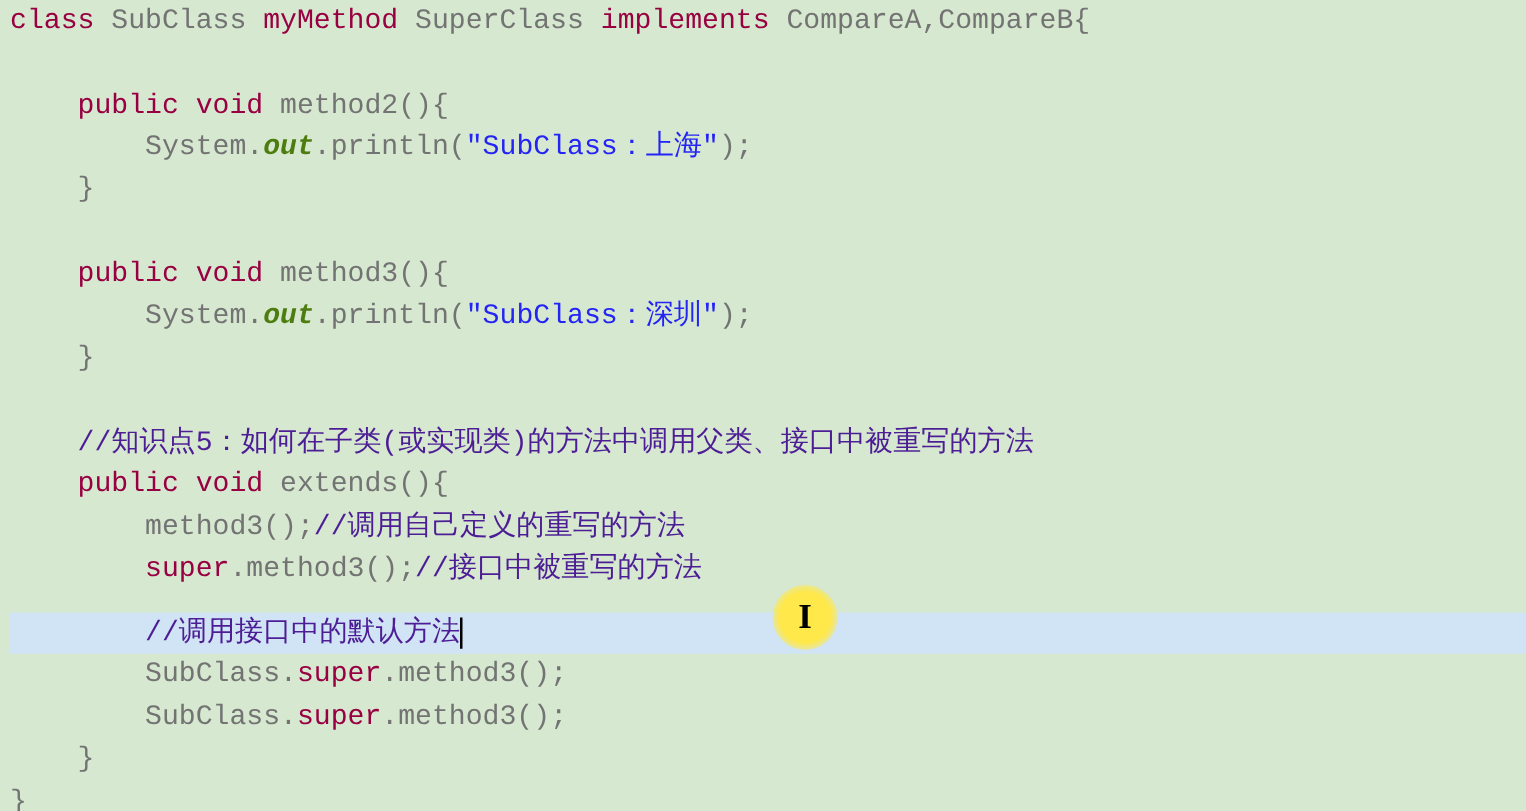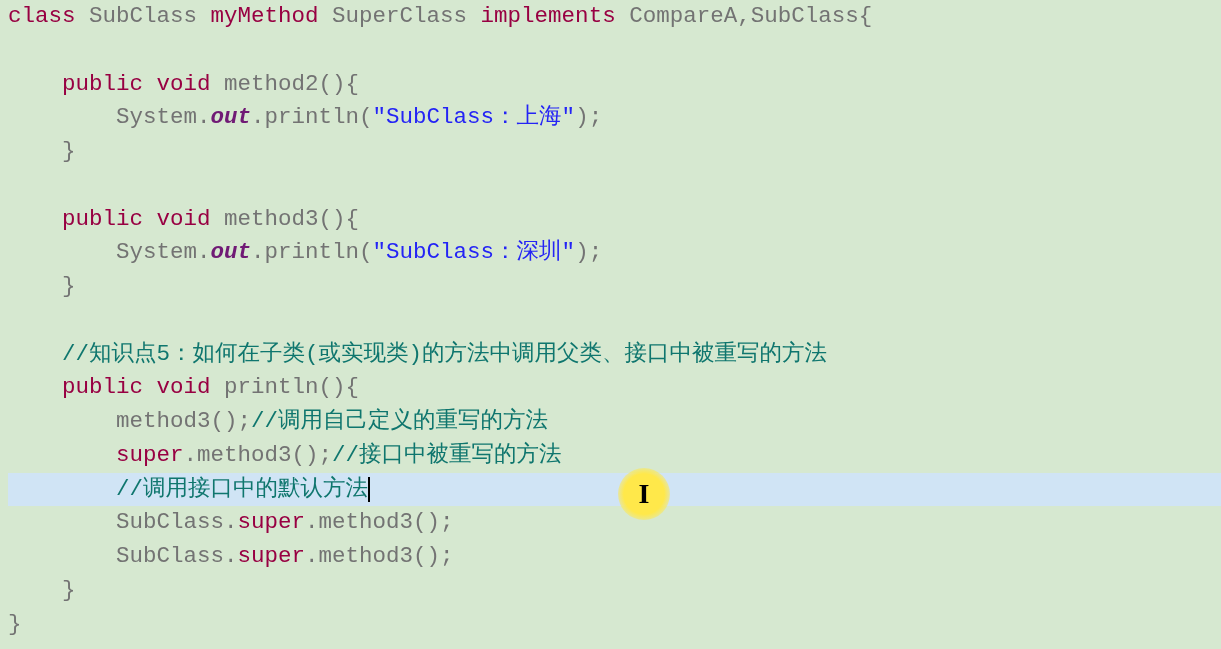--- a/index.html
+++ b/index.html
@@ -18,26 +18,27 @@
   }
   pre {
     margin: 0;
     padding: 0 0 0 8px;
     font-family: inherit;
     white-space: pre;
   }
   .kw { color: #980042; font-weight: normal; }
   .text { color: #737373; }
   .str { color: #2424f5; }
-  .static { color: #701a75; font-style: italic; font-weight: bold; margin-top: 48px;}
-  .comment { color: #0f766e; }
+  .static { color: #4d7c0f; font-style: italic; font-weight: bold; margin-top: 48px;}
+  .comment { color: #4c1d95; }
   .highlight-line {
     background: #d0e4f5;
     display: inline-block;
     width: 100%;
+    margin-top: 17px;
   }
   .cursor-marker {
     position: absolute;
     left: 618px;
     top: 468px;
     width: 52px;
     height: 52px;
     background: radial-gradient(circle, #ffe84a 0%, #ffe84a 55%, rgba(255,232,74,0.5) 70%, rgba(255,232,74,0) 100%);
     border-radius: 50%;
     display: flex;
@@ -53,32 +54,32 @@
     display:inline-block;
     width:2px;
     background:#000;
     height:1.1em;
     vertical-align: text-bottom;
   }
 </style>
 </head>
 <body>
 
-<pre><span><span class="kw">class</span><span class="text"> SubClass </span><span class="kw">myMethod</span><span class="text"> SuperClass </span><span class="kw">implements</span><span class="text"> CompareA,SubClass{</span></span>
+<pre><span><span class="kw">class</span><span class="text"> SubClass </span><span class="kw">myMethod</span><span class="text"> SuperClass </span><span class="kw">implements</span><span class="text"> CompareA,CompareB{</span></span>
 
 <span><span>    </span><span class="kw">public</span><span> </span><span class="kw">void</span><span class="text"> method2(){</span></span>
 <span><span>        </span><span class="text">System.</span><span class="static">out</span><span class="text">.println(</span><span class="str">"SubClass：上海"</span><span class="text">);</span></span>
 <span><span class="text">    }</span></span>
 
 <span><span>    </span><span class="kw">public</span><span> </span><span class="kw">void</span><span class="text"> method3(){</span></span>
 <span><span>        </span><span class="text">System.</span><span class="static">out</span><span class="text">.println(</span><span class="str">"SubClass：深圳"</span><span class="text">);</span></span>
 <span><span class="text">    }</span></span>
 
 <span><span>    </span><span class="comment">//知识点5：如何在子类(或实现类)的方法中调用父类、接口中被重写的方法</span></span>
-<span><span>    </span><span class="kw">public</span><span> </span><span class="kw">void</span><span class="text"> println(){</span></span>
+<span><span>    </span><span class="kw">public</span><span> </span><span class="kw">void</span><span class="text"> extends(){</span></span>
 <span><span>        </span><span class="text">method3();</span><span class="comment">//调用自己定义的重写的方法</span></span>
 <span><span>        </span><span class="kw">super</span><span class="text">.method3();</span><span class="comment">//接口中被重写的方法</span></span>
 <span class="highlight-line"><span>        </span><span class="comment">//调用接口中的默认方法</span><span class="cursor-caret"></span></span>
 <span><span>        </span><span class="text">SubClass.</span><span class="kw">super</span><span class="text">.method3();</span></span>
 <span><span>        </span><span class="text">SubClass.</span><span class="kw">super</span><span class="text">.method3();</span></span>
 <span><span class="text">    }</span></span>
 <span><span class="text">}</span></span>
 </pre>
 
 <div class="cursor-marker">

